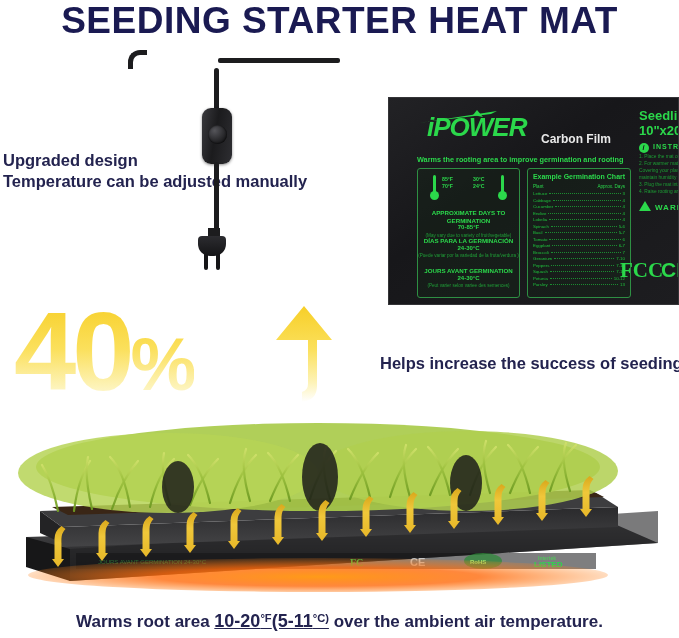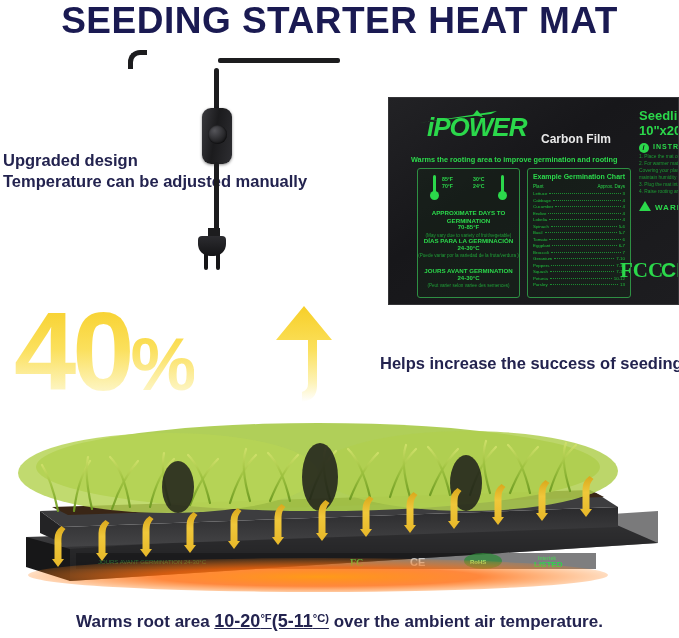--- a/index.html
+++ b/index.html
@@ -50,21 +50,21 @@
   
   #panel{
     position:absolute;left:388px;top:97px;width:291px;height:208px;
     background:linear-gradient(145deg,#222225 0%,#17171a 40%,#1d1d20 100%);
     border:1px solid #343437;box-sizing:border-box;overflow:hidden;
   }
   #brand{position:absolute;left:38px;top:16px;color:#2bd84b;font-size:26px;
          font-weight:bold;font-style:italic;letter-spacing:-1px;line-height:26px;}
   #brand-bolt{position:absolute;left:28px;top:12px;width:82px;height:14px;}
   #carbon{position:absolute;left:152px;top:34px;color:#e9e9e9;font-size:12px;font-weight:bold;}
-  #tagline{position:absolute;left:22px;top:57px;color:#2bd84b;font-size:7.3px;font-weight:bold;white-space:nowrap;}
+  #tagline{position:absolute;left:28px;top:57px;color:#2bd84b;font-size:7.3px;font-weight:bold;white-space:nowrap;}
 
   .mbox{position:absolute;border:1px solid #2e8f43;border-radius:3px;background:rgba(20,40,24,.35);}
   #box-left{left:28px;top:70px;width:101px;height:128px;}
   #box-chart{left:138px;top:70px;width:102px;height:128px;}
 
   .thermo{position:absolute;width:9px;height:26px;}
   .th-stem{position:absolute;left:3px;top:0;width:3px;height:19px;background:#2bd84b;border-radius:2px 2px 0 0;}
   .th-bulb{position:absolute;left:0;top:16px;width:9px;height:9px;border-radius:50%;background:#2bd84b;}
   #th1{left:12px;top:6px;} #th2{left:80px;top:6px;}
   .th-lbl{position:absolute;color:#2bd84b;font-size:5.2px;font-weight:bold;line-height:7px;white-space:nowrap;}

